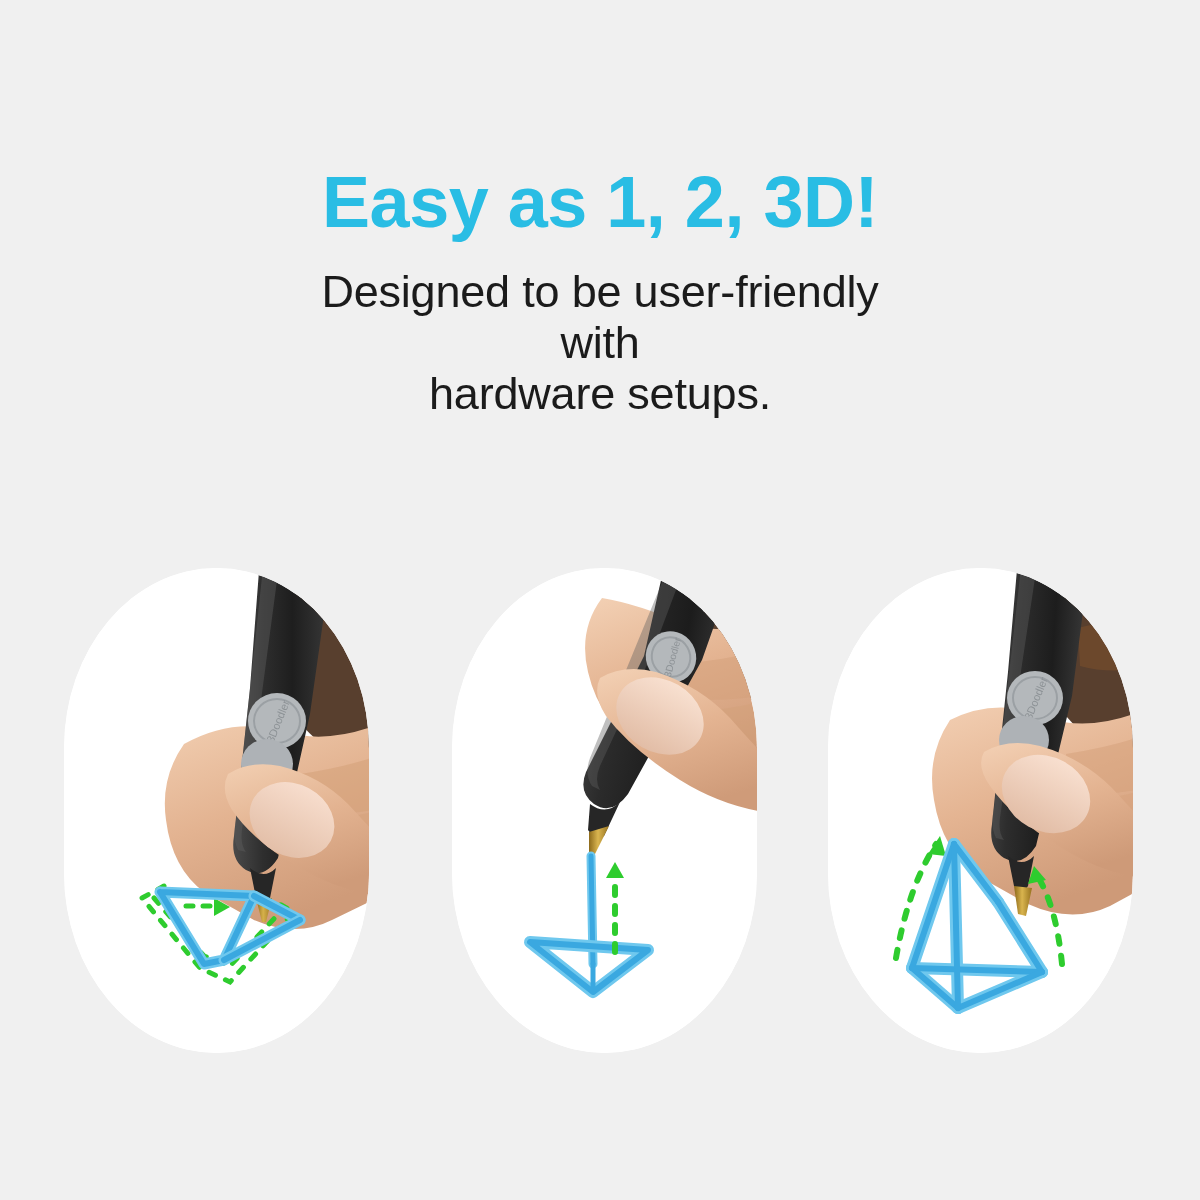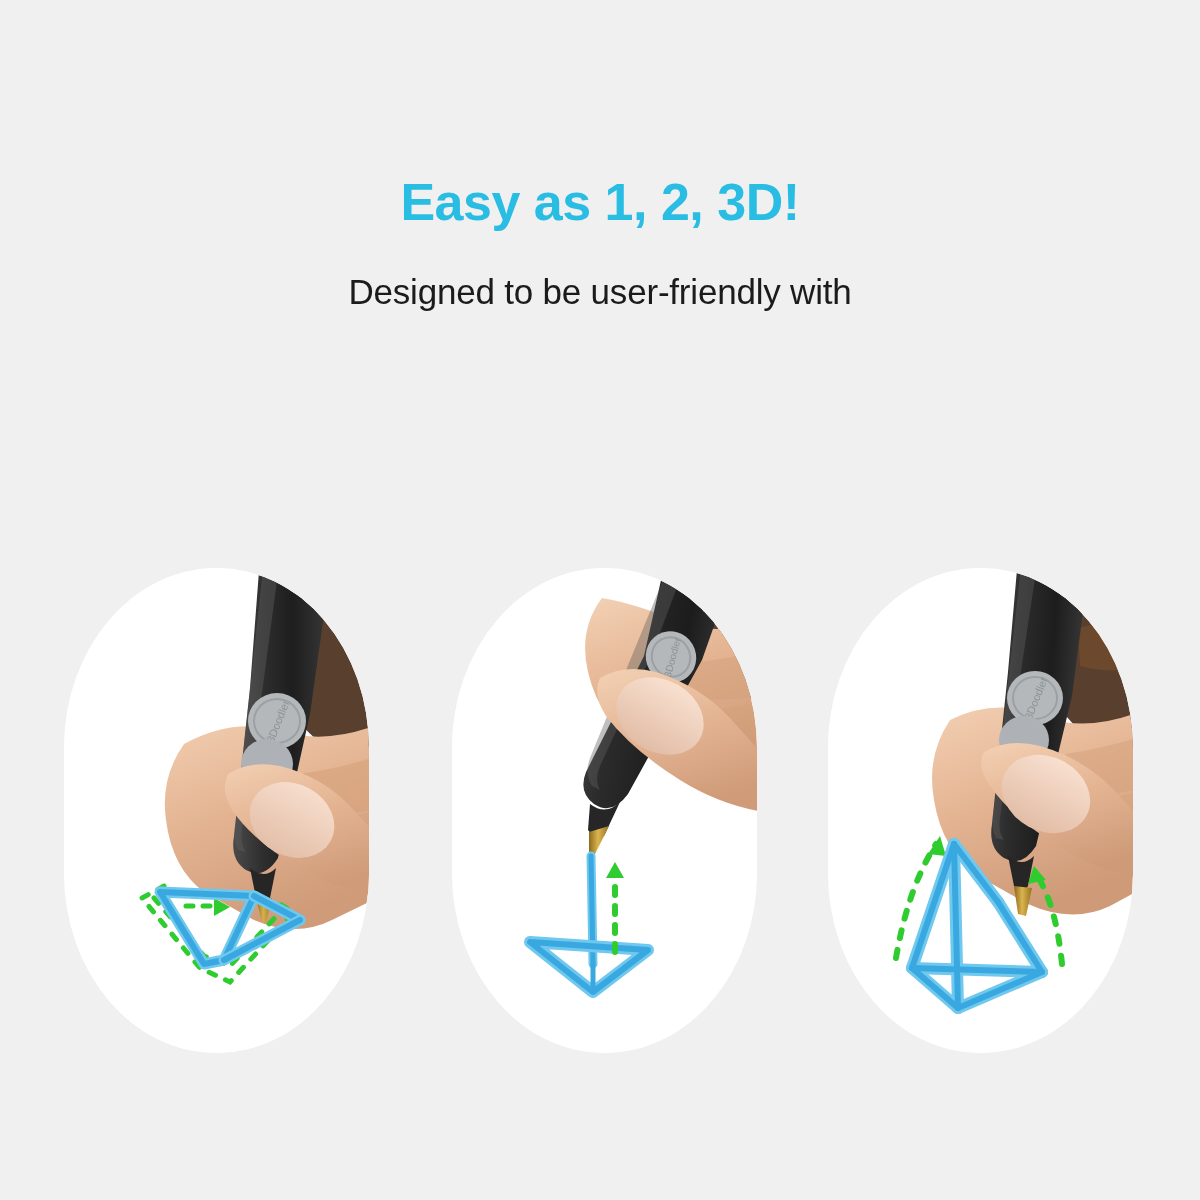--- a/index.html
+++ b/index.html
@@ -23,32 +23,32 @@
 
   
   .header {
     position: absolute;
     top: 160px;
     left: 0;
     width: 1200px;
     text-align: center;
   }
   .headline {
-    font-size: 52px;
+    font-size: 72px;
     line-height: 84px;
     font-weight: 600;
     letter-spacing: -0.5px;
     color: #29bde4;
     margin: 0;
     font-family: "Liberation Sans", sans-serif;
   }
   .subhead {
     margin: 22px auto 0 auto;
     width: 620px;
-    font-size: 35px;
+    font-size: 45px;
     line-height: 51px;
     font-weight: 400;
     color: #1b1b1b;
     letter-spacing: -0.2px;
   }
   .subhead span { display: block; }
 
   
   .panels {
     position: absolute;
@@ -79,20 +79,21 @@
 </style>
 </head>
 <body>
 
 <div class="page">
 
   <div class="header">
     <h1 class="headline">Easy as 1, 2, 3D!</h1>
     <div class="subhead">
       <span>Designed to be user-friendly with</span>
+      <span>hardware setups.</span>
     </div>
   </div>
 
   <div class="panels">
 
     <div class="panel panel-1">
       <svg class="panel-art" viewBox="0 0 305 485">
         <defs>
           <linearGradient id="p1pen" x1="0" y1="0" x2="1" y2="0">
             <stop offset="0" stop-color="#4a4a4a"></stop>

